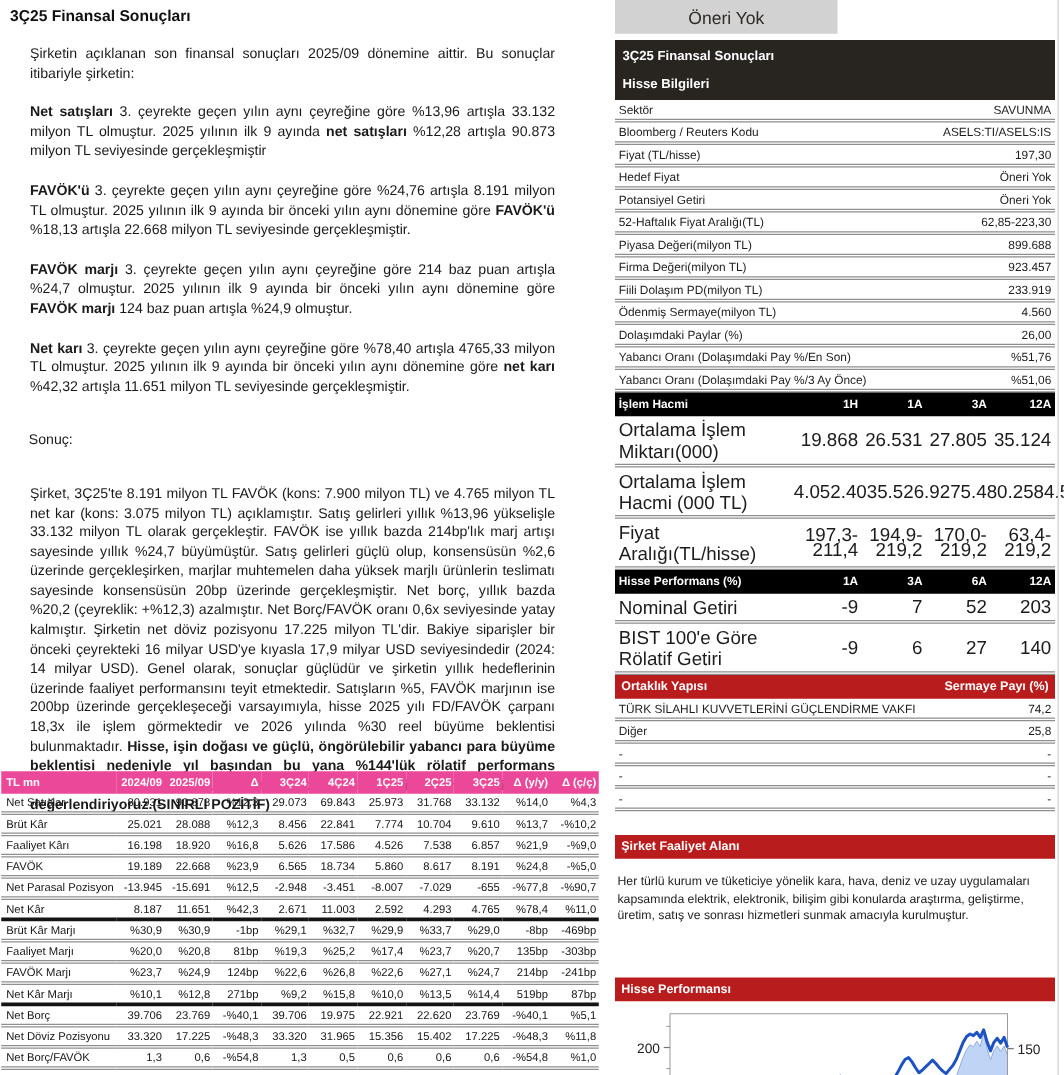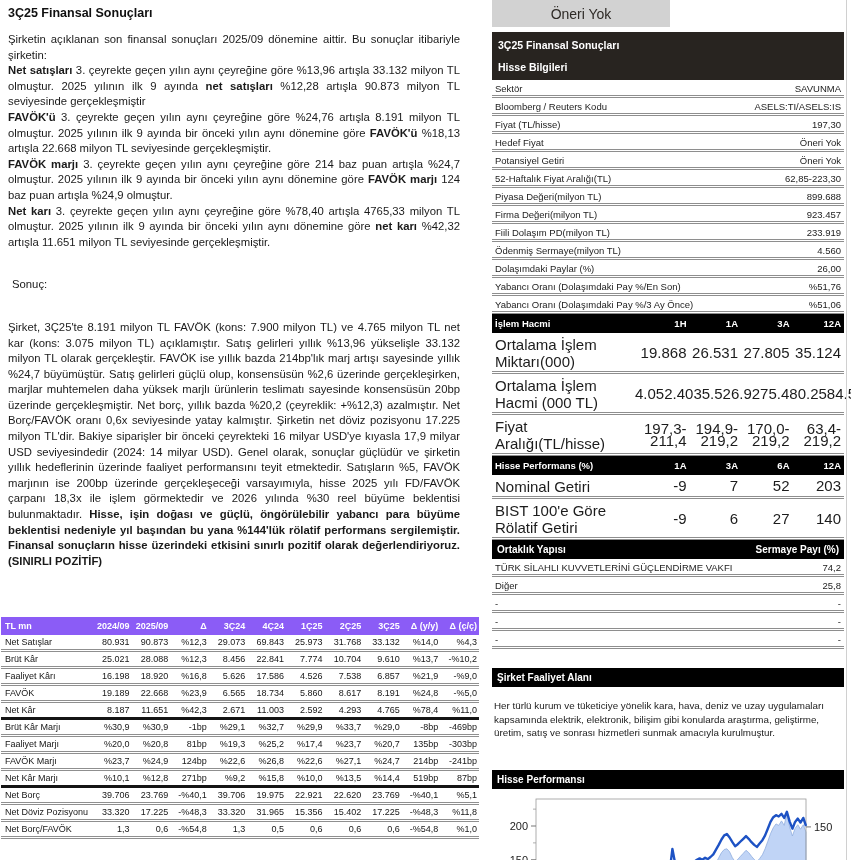--- a/index.html
+++ b/index.html
@@ -2,54 +2,54 @@
 <html><head>
 <meta charset="utf-8">
 <style>
   html,body{margin:0;padding:0;background:#ffffff;}
   body{width:851px;height:860px;position:relative;overflow:hidden;
        font-family:"Liberation Sans",sans-serif;color:#1a1a1a;}
 
   
   .report{position:absolute;left:8px;top:6px;width:452px;}
   .report-title{font-size:12.5px;font-weight:bold;color:#101010;margin:0 0 12px 0;}
-  .para{font-size:11.3px;line-height:15.6px;text-align:justify;margin:0;}
+  .para{font-size:11.3px;line-height:15.6px;text-align:justify;margin:16px;}
   .para b{font-weight:bold;}
-  .sonuc-label{margin:27px 0 27px 4px;font-size:11.3px;}
+  .sonuc-label{margin:27px 0 27px 15px;font-size:11.3px;}
 
   
   .fin-wrap{position:absolute;left:1px;top:617px;width:478px;}
   table.fin{border-collapse:collapse;width:478px;table-layout:fixed;font-size:9px;color:#161616;}
   table.fin col.lbl{width:92px;}
-  table.fin th{background:#8b5cf6;color:#fff;font-weight:bold;text-align:right;padding:4px 2px 4px 0;}
+  table.fin th{background:#ec4899;color:#fff;font-weight:bold;text-align:right;padding:4px 2px 4px 0;}
   table.fin th:first-child{text-align:left;padding-left:4px;}
   table.fin td{text-align:right;padding:2px 2px 2px 0;border-bottom:3px double #8f8f8f;white-space:nowrap;}
   table.fin td:first-child{text-align:left;padding-left:4px;}
   table.fin tr.thick td{border-bottom:3px solid #141414;}
   .fin-foot{display:flex;justify-content:space-between;font-size:9px;font-style:italic;color:#222;padding:4px 2px 0 2px;}
 
   
   .panel{position:absolute;left:492px;top:0;width:352px;}
   .tab{width:178px;height:27px;background:#d2d2d2;color:#2e2a26;font-size:14px;
        display:flex;align-items:center;justify-content:center;margin-bottom:5px;}
   .hdr2{background:#282420;color:#fff;font-weight:bold;font-size:10.5px;padding:7px 6px;}
   .hdr2 .l1{display:block;margin-bottom:10px;}
-  .sec-head{background:#000000;color:#fff;font-weight:bold;font-size:10px;padding:4px 5px;}
+  .sec-head{background:#b91c1c;color:#fff;font-weight:bold;font-size:10px;padding:4px 5px;}
   .sec-head.split{display:flex;justify-content:space-between;}
   .kv-row{display:flex;justify-content:space-between;align-items:flex-end;
           font-size:9.5px;color:#1c1c1c;padding:2.5px 3px 1.5px 3px;border-bottom:3px double #8e8e8e;}
   .kv-value{white-space:nowrap;text-align:right;}
   .grid-head{display:grid;grid-template-columns:140px 1fr 1fr 1fr 1fr;background:#000000;color:#fff;
              font-weight:bold;font-size:9.5px;padding:4px 3px;}
   .grid-head .g-col{text-align:right;}
   .grid-row{display:grid;grid-template-columns:140px 1fr 1fr 1fr 1fr;font-size:15px;color:#1c1c1c;
             padding:2.5px 3px 1.5px 3px;border-bottom:3px double #8e8e8e;align-items:center;}
   .grid-row .g-val{text-align:right;line-height:11.5px;}
   .faaliyet-text{font-size:9.8px;line-height:13.5px;color:#1c1c1c;margin-top:12px;padding:0 2px;}
-  .chart-head{margin-top:30px;}
+  .chart-head{margin-top:42px;}
   .chart-box{padding-top:4px;}
   .edge-line{position:absolute;left:846px;top:0;width:1px;height:860px;background:#d0d0d0;}
 </style>
 </head>
 <body>
 
 <div class="report">
   <h1 class="report-title">3Ç25 Finansal Sonuçları</h1>
   <div id="paragraphs">
       <p class="para"><span>Şirketin açıklanan son finansal sonuçları 2025/09 dönemine aittir. Bu sonuçlar itibariyle şirketin:</span></p>
@@ -127,20 +127,33 @@
           <td>19.189</td>
           <td>22.668</td>
           <td>%23,9</td>
           <td>6.565</td>
           <td>18.734</td>
           <td>5.860</td>
           <td>8.617</td>
           <td>8.191</td>
           <td>%24,8</td>
           <td>-%5,0</td>
+        </tr>
+        <tr>
+          <td>Net Parasal Pozisyon</td>
+          <td>-13.945</td>
+          <td>-15.691</td>
+          <td>%12,5</td>
+          <td>-2.948</td>
+          <td>-3.451</td>
+          <td>-8.007</td>
+          <td>-7.029</td>
+          <td>-655</td>
+          <td>-%77,8</td>
+          <td>-%90,7</td>
         </tr>
         <tr class="thick">
           <td>Net Kâr</td>
           <td>8.187</td>
           <td>11.651</td>
           <td>%42,3</td>
           <td>2.671</td>
           <td>11.003</td>
           <td>2.592</td>
           <td>4.293</td>

